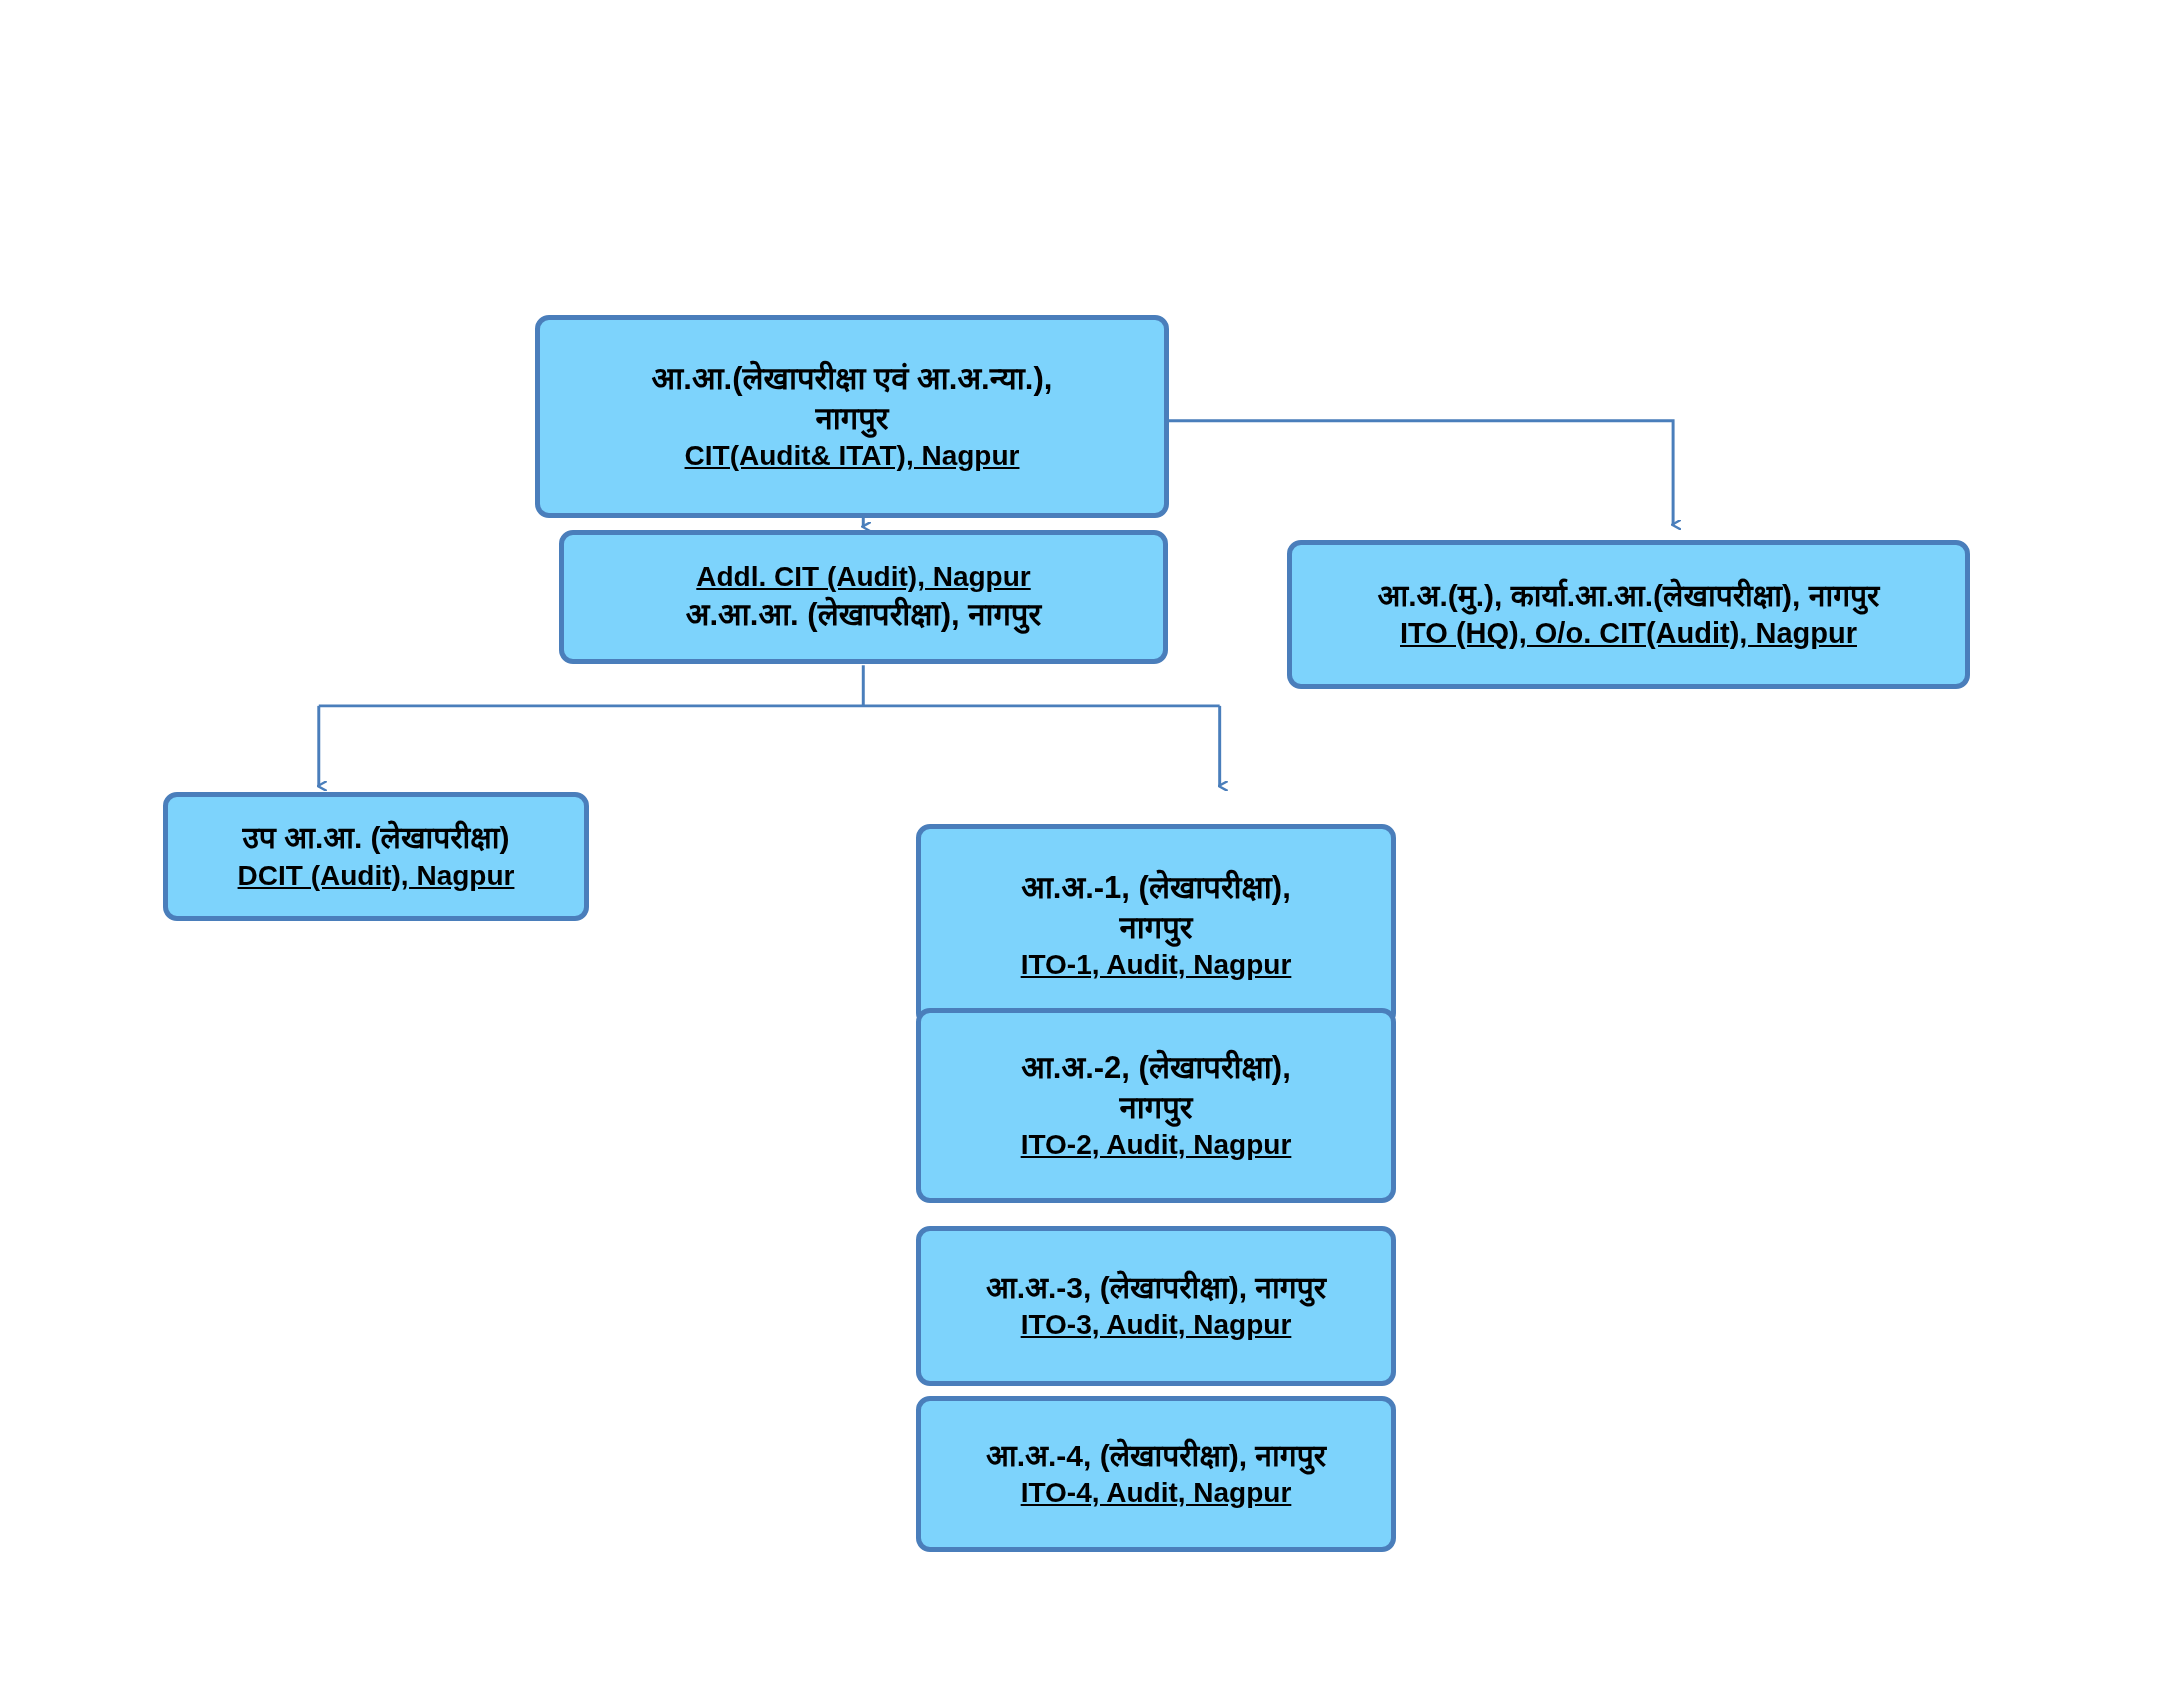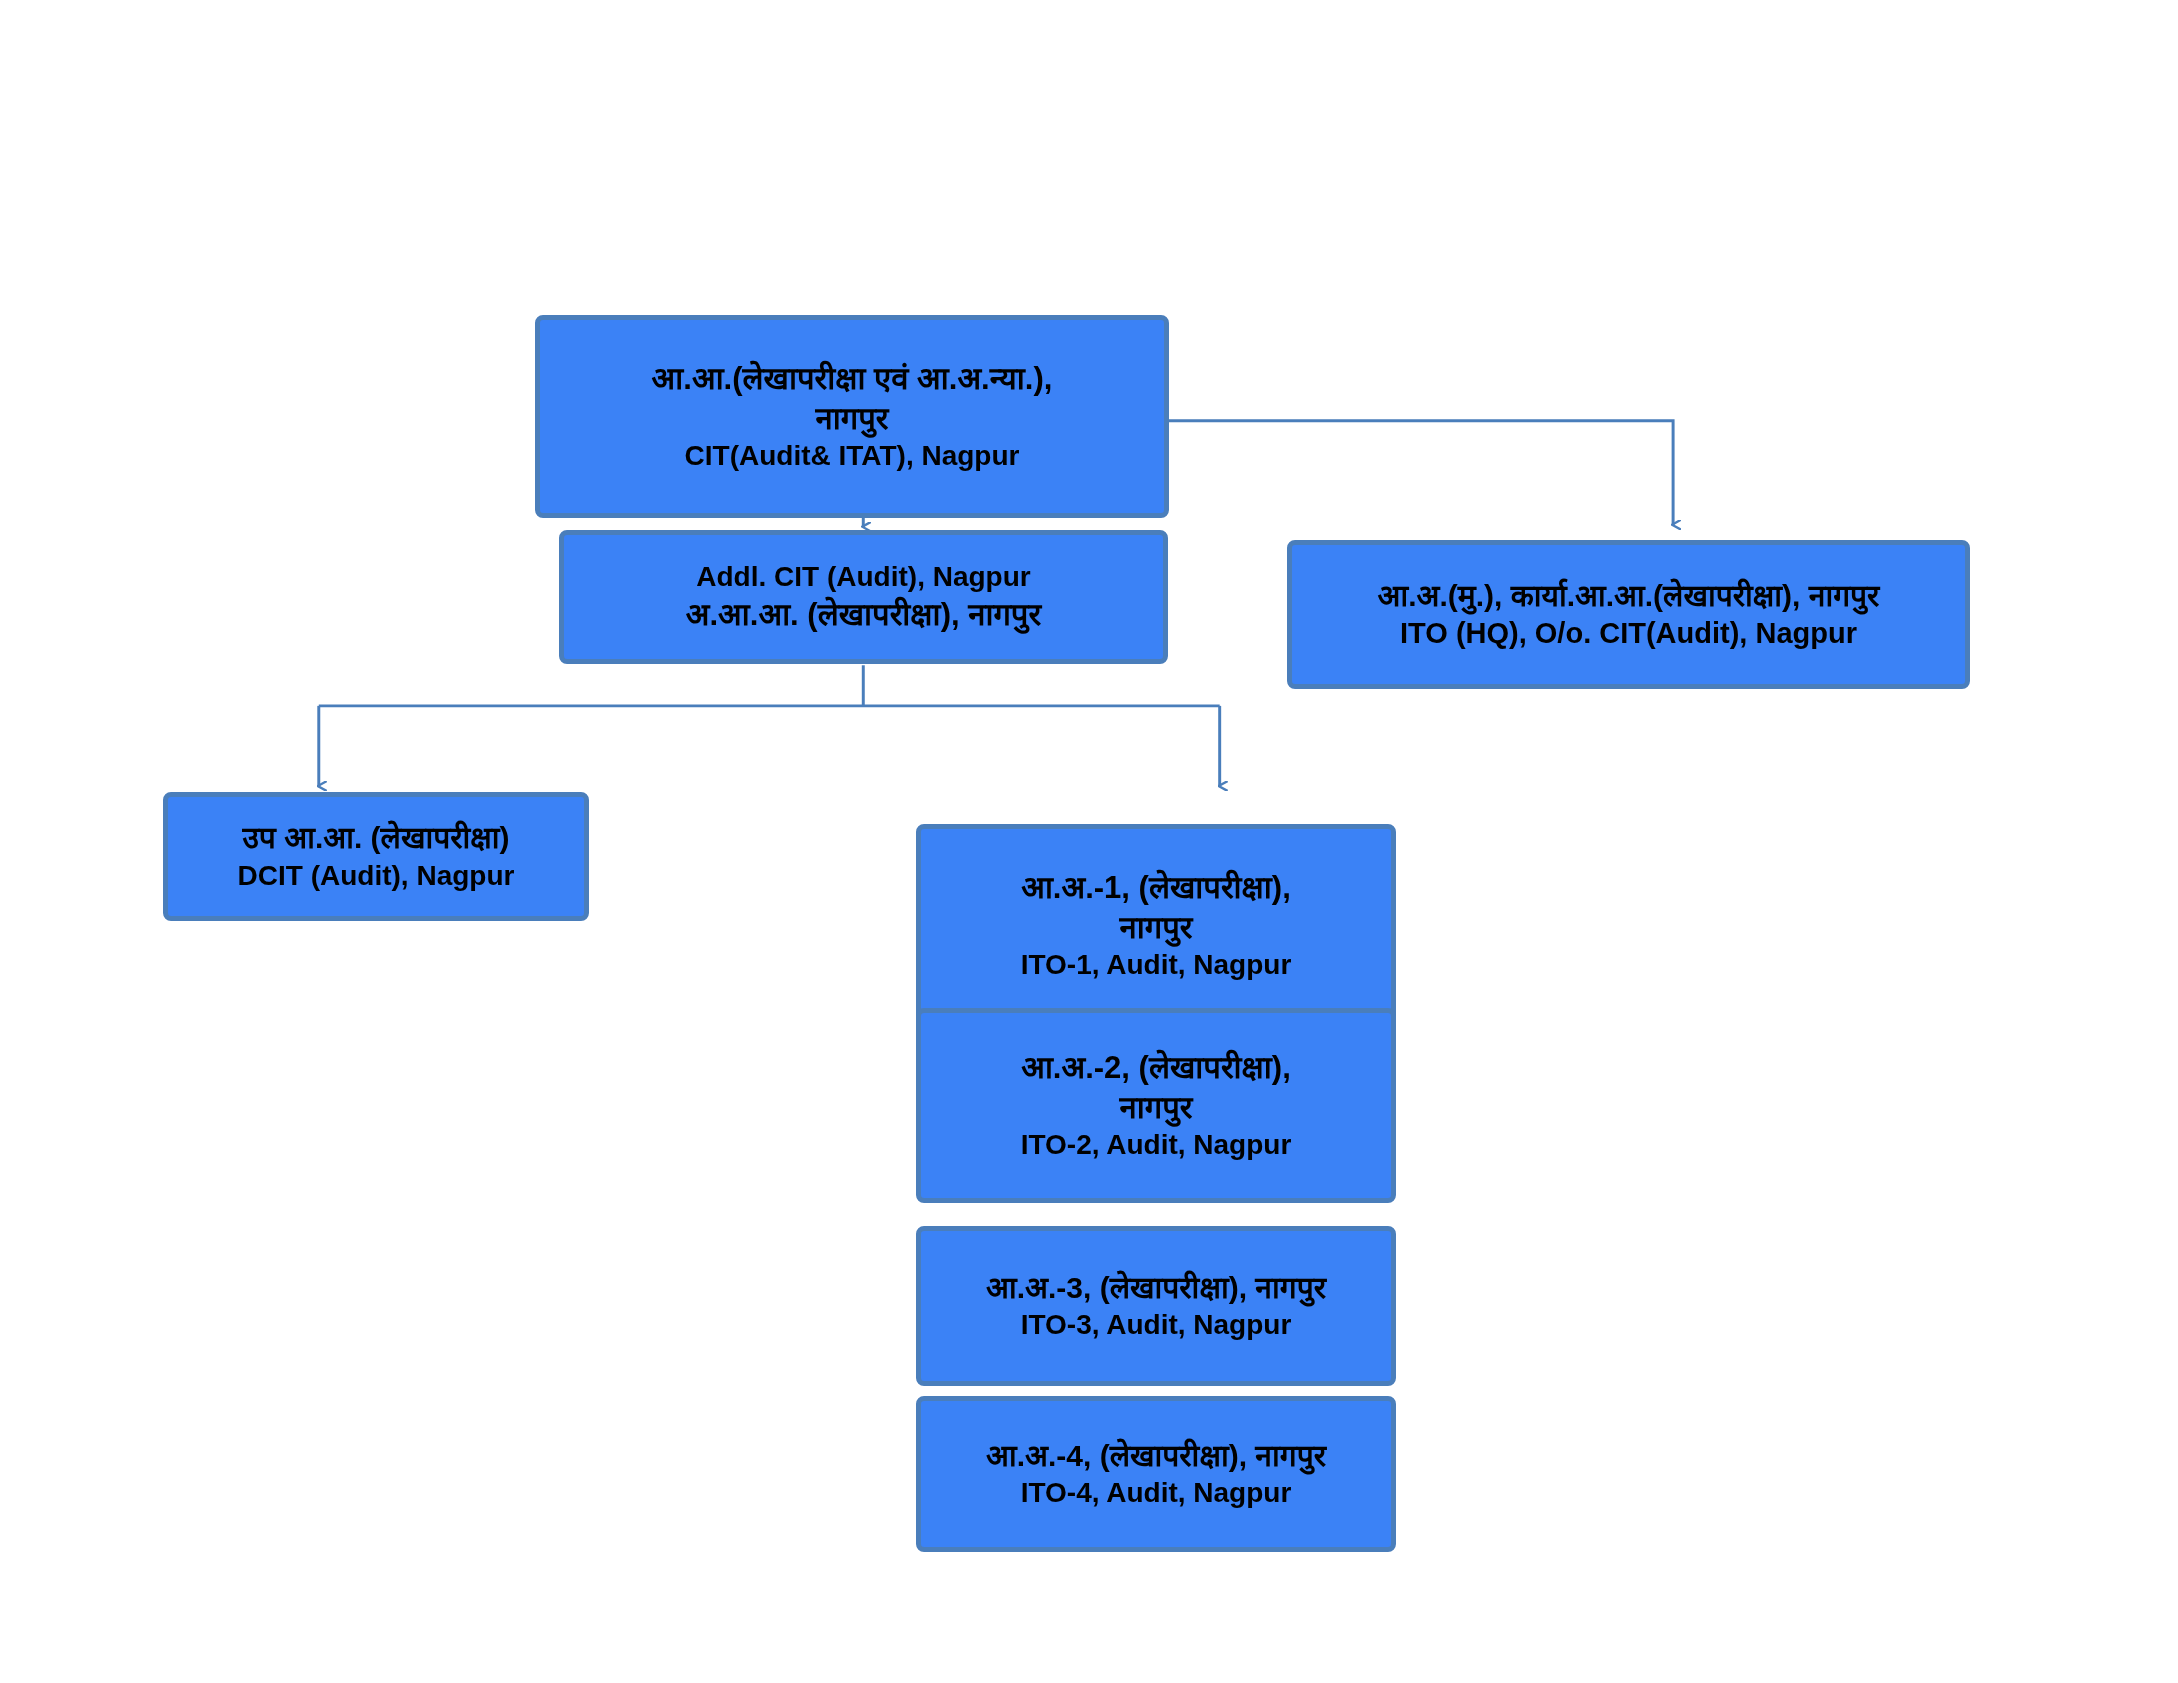--- a/index.html
+++ b/index.html
@@ -20,23 +20,23 @@
     position: absolute;
     left: 0;
     top: 0;
     width: 2178px;
     height: 1683px;
     pointer-events: none;
   }
   .node {
     position: absolute;
     box-sizing: border-box;
-    background: #3b82f6;
+    background: #7dd3fc;
     border: 5px solid #4A7EBB;
-    border-radius: 8px;
+    border-radius: 14px;
     display: flex;
     flex-direction: column;
     align-items: center;
     justify-content: center;
     text-align: center;
     padding: 6px 18px;
     z-index: 2;
   }
   .node .line {
     display: block;
@@ -45,20 +45,21 @@
     font-weight: bold;
     line-height: 1.28;
     white-space: nowrap;
   }
   .line-hi {
     font-size: 31px;
     letter-spacing: 0px;
   }
   .line-en {
     font-size: 28px;
+    text-decoration: underline;
   }
   
   #node-cit          { left: 535px;  top: 315px;  width: 634px;  height: 203px; }
   #node-addl-cit     { left: 559px;  top: 530px;  width: 609px;  height: 134px; }
   #node-ito-hq       { left: 1287px; top: 540px;  width: 683px;  height: 149px; }
   #node-dcit         { left: 163px;  top: 792px;  width: 426px;  height: 129px; }
   #node-ito-1        { left: 916px;  top: 792px;  width: 480px;  height: 203px; margin-top: 32px; }
   #node-ito-2        { left: 916px;  top: 1008px; width: 480px;  height: 195px; }
   #node-ito-3        { left: 916px;  top: 1226px; width: 480px;  height: 160px; }
   #node-ito-4        { left: 916px;  top: 1396px; width: 480px;  height: 156px; }

